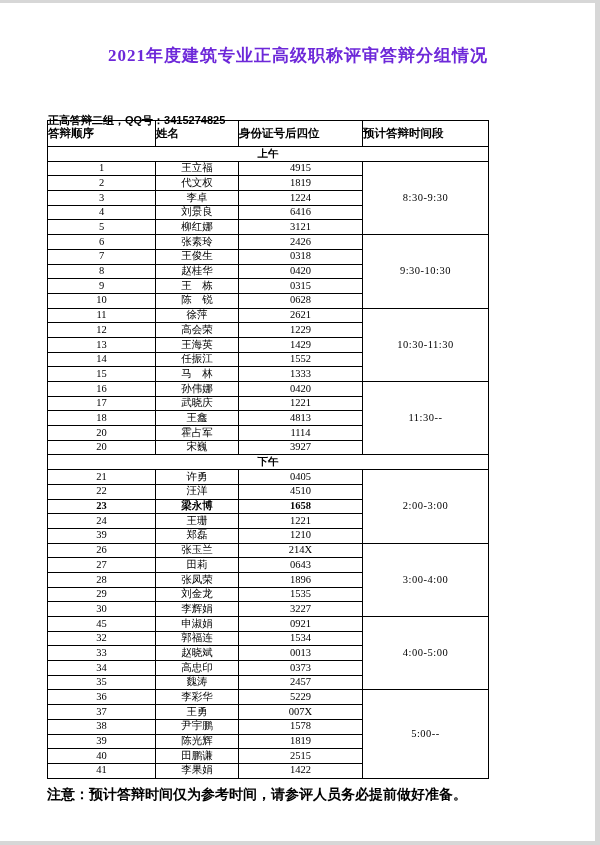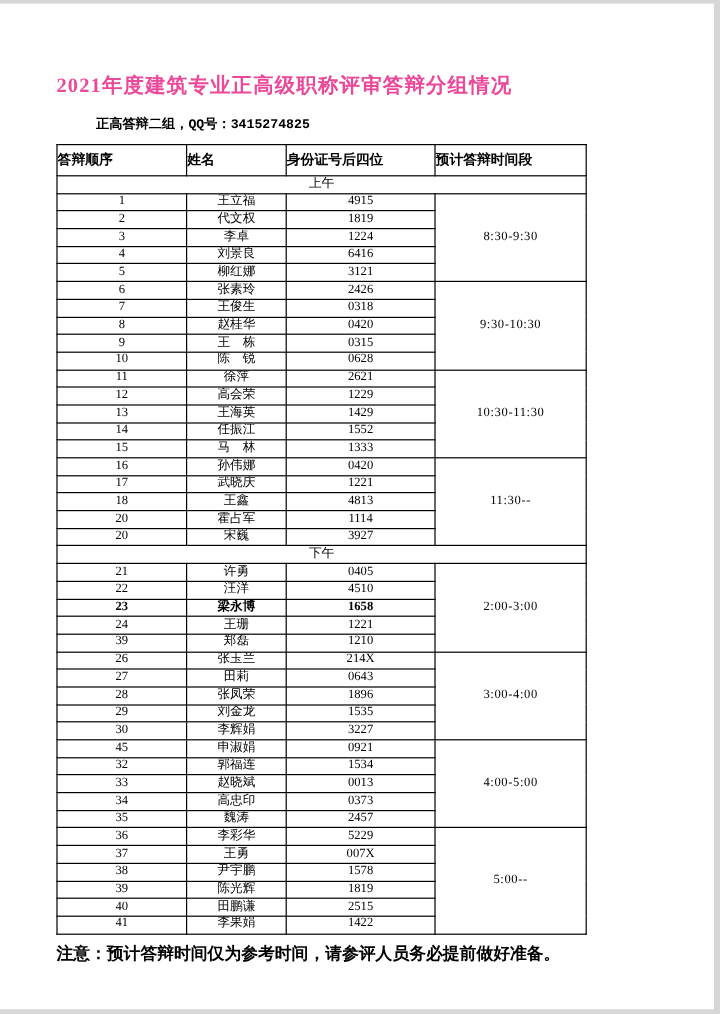--- a/index.html
+++ b/index.html
@@ -9,38 +9,37 @@
     overflow: hidden;
   }
   .page {
     position: absolute;
     left: 0; top: 3px;
     width: 595px; height: 838px;
     background: #ffffff;
   }
   .doc-title {
     position: absolute;
-    left: 47px; top: 57px; width: 441px;
-    text-align: left;
+    left: 47px; top: 41px; width: 441px;
+    text-align: right;
     font-family: "Liberation Serif", "DejaVu Serif", serif;
     font-weight: bold;
     font-size: 17px;
     letter-spacing: 1px;
-    color: #ec4899;
+    color: #6d28d9;
     white-space: nowrap;
   }
   .doc-subtitle {
     position: absolute;
-    left: 48px; top: 93px;
-    font-family: Liberation Mono, monospace;
+    left: 48px; top: 110px;
+    font-family: Liberation Sans, sans-serif;
     font-weight: bold;
     font-size: 11px;
     color: #000;
     white-space: nowrap;
-    margin-left: 32px;
   }
   table.schedule {
     position: absolute;
     left: 47px; top: 117px;
     width: 441px;
     border-collapse: collapse;
     table-layout: fixed;
   }
   table.schedule th, table.schedule td {
     border: 1px solid #000;
@@ -61,21 +60,21 @@
     font-family: "Liberation Serif", "DejaVu Serif", serif;
     font-size: 10.5px;
     line-height: 1;
     text-align: center;
     vertical-align: middle;
   }
   td.section-cell {
     text-align: left;
     padding-left: 3px;
     font-family: "Liberation Sans", "DejaVu Sans", sans-serif;
-    font-weight: normal;
+    font-weight: bold;
     font-size: 12px;
     height: 15px;
   }
   td.time-cell {
     font-size: 12px;
     letter-spacing: 0.5px;
   }
   td.thick-bottom {
     border-bottom: 3px solid #000;
     font-weight: bold;

